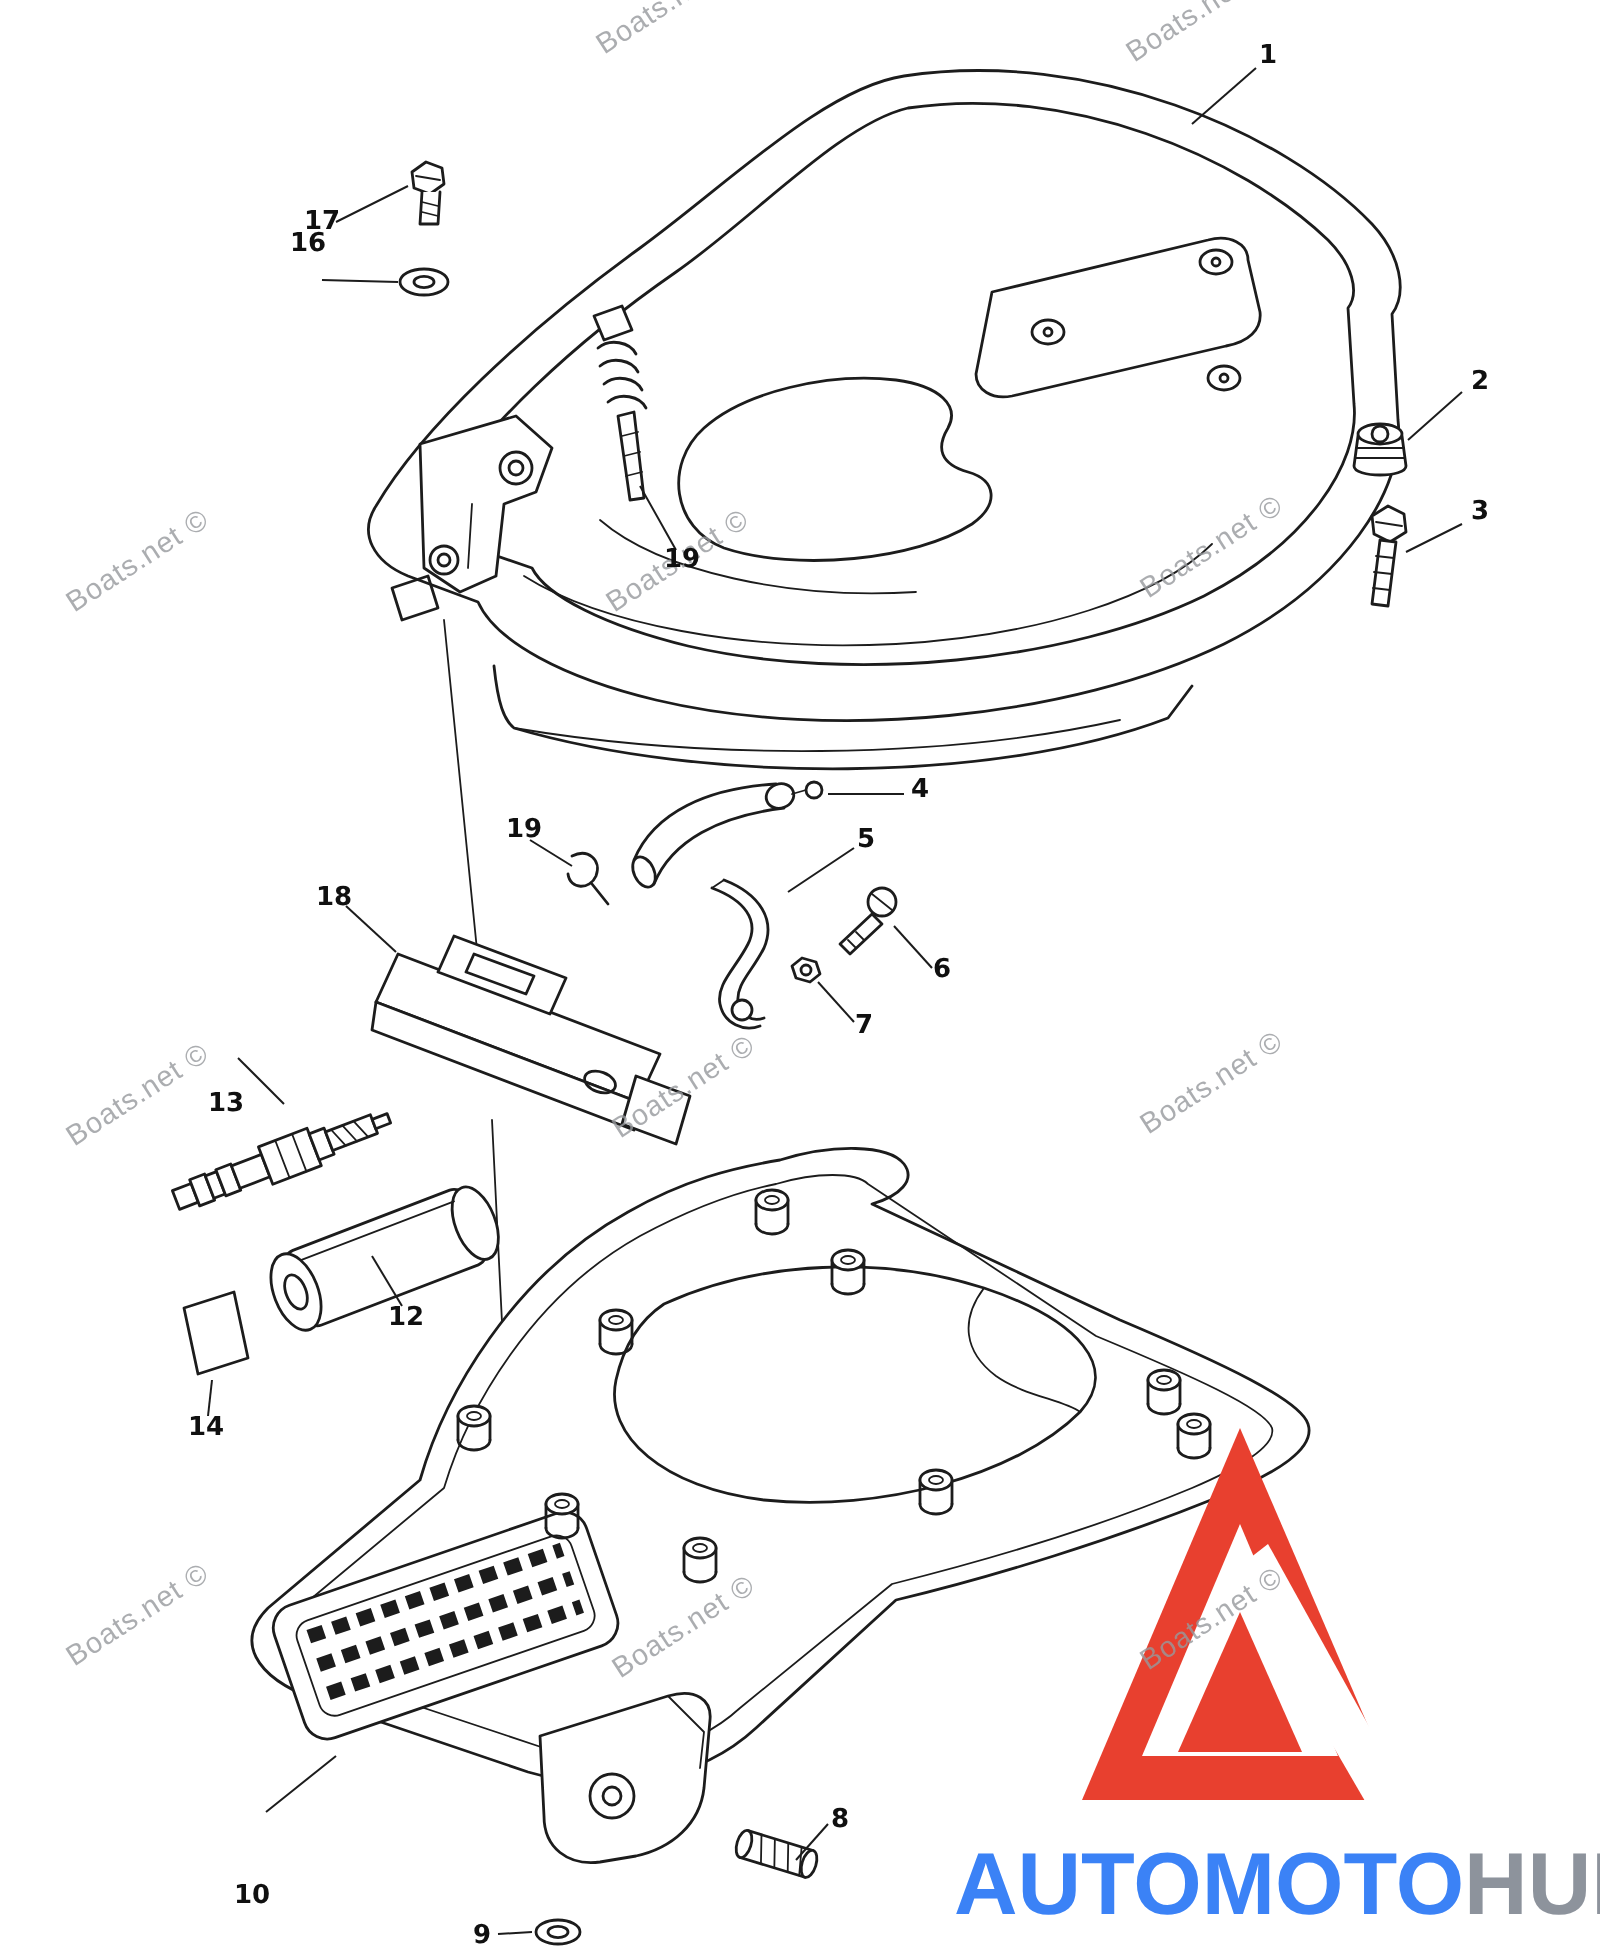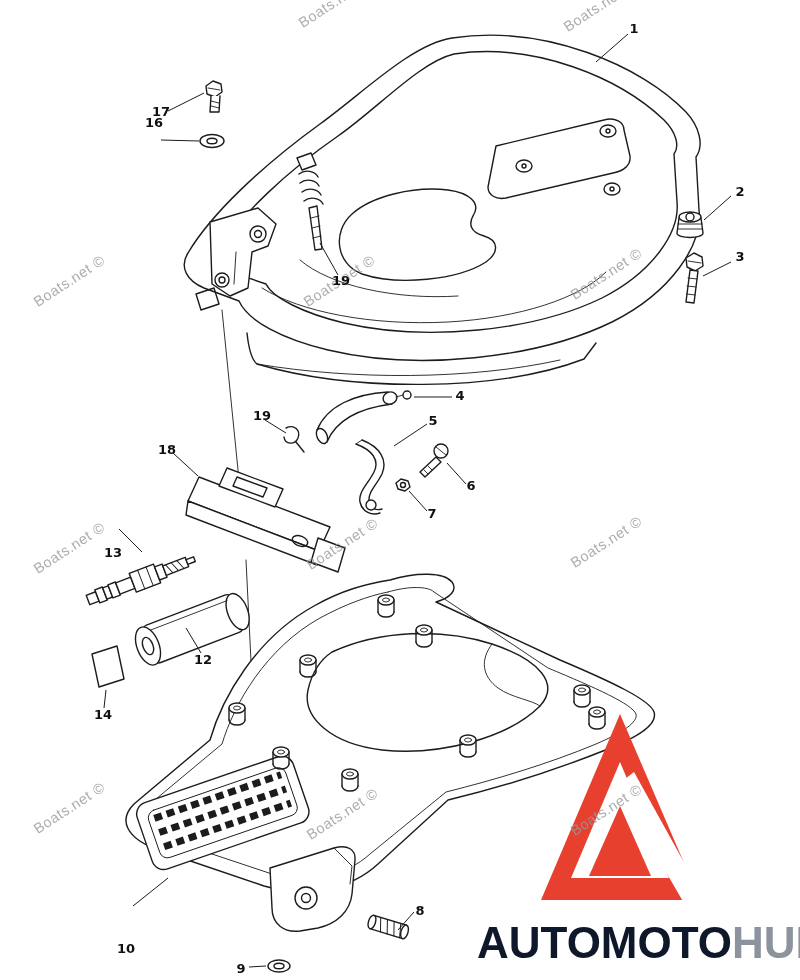--- a/index.html
+++ b/index.html
@@ -9,21 +9,21 @@
   .ln{stroke:#1c1c1c;fill:none;stroke-width:1.4;stroke-linejoin:round;stroke-linecap:round;}
   .thin{stroke:#1c1c1c;fill:none;stroke-width:0.9;stroke-linejoin:round;stroke-linecap:round;}
   .fw{fill:#ffffff;}
   .lead{stroke:#1c1c1c;stroke-width:1;}
   .plabel{position:absolute;font:bold 13px "DejaVu Sans",sans-serif;color:#101010;
           transform:translate(-50%,-50%);z-index:5;}
   .wm{position:absolute;color:rgba(150,153,156,0.8);font-size:14.5px;white-space:nowrap;
       transform:rotate(-33deg);transform-origin:0 50%;z-index:4;letter-spacing:.5px;}
   .logo-text{position:absolute;left:477px;top:918px;font-weight:bold;font-size:44px;
       letter-spacing:0px;z-index:6;font-family:"Liberation Sans",sans-serif;}
-  .logo-red{color:#0f172a;}
+  .logo-red{color:#3b82f6;}
   .logo-gray{color:#8d939c;}
 </style>
 </head>
 <body>
 
 <div id="page">
 
   <svg width="800" height="980" viewBox="0 0 800 980">
 
     <g>

